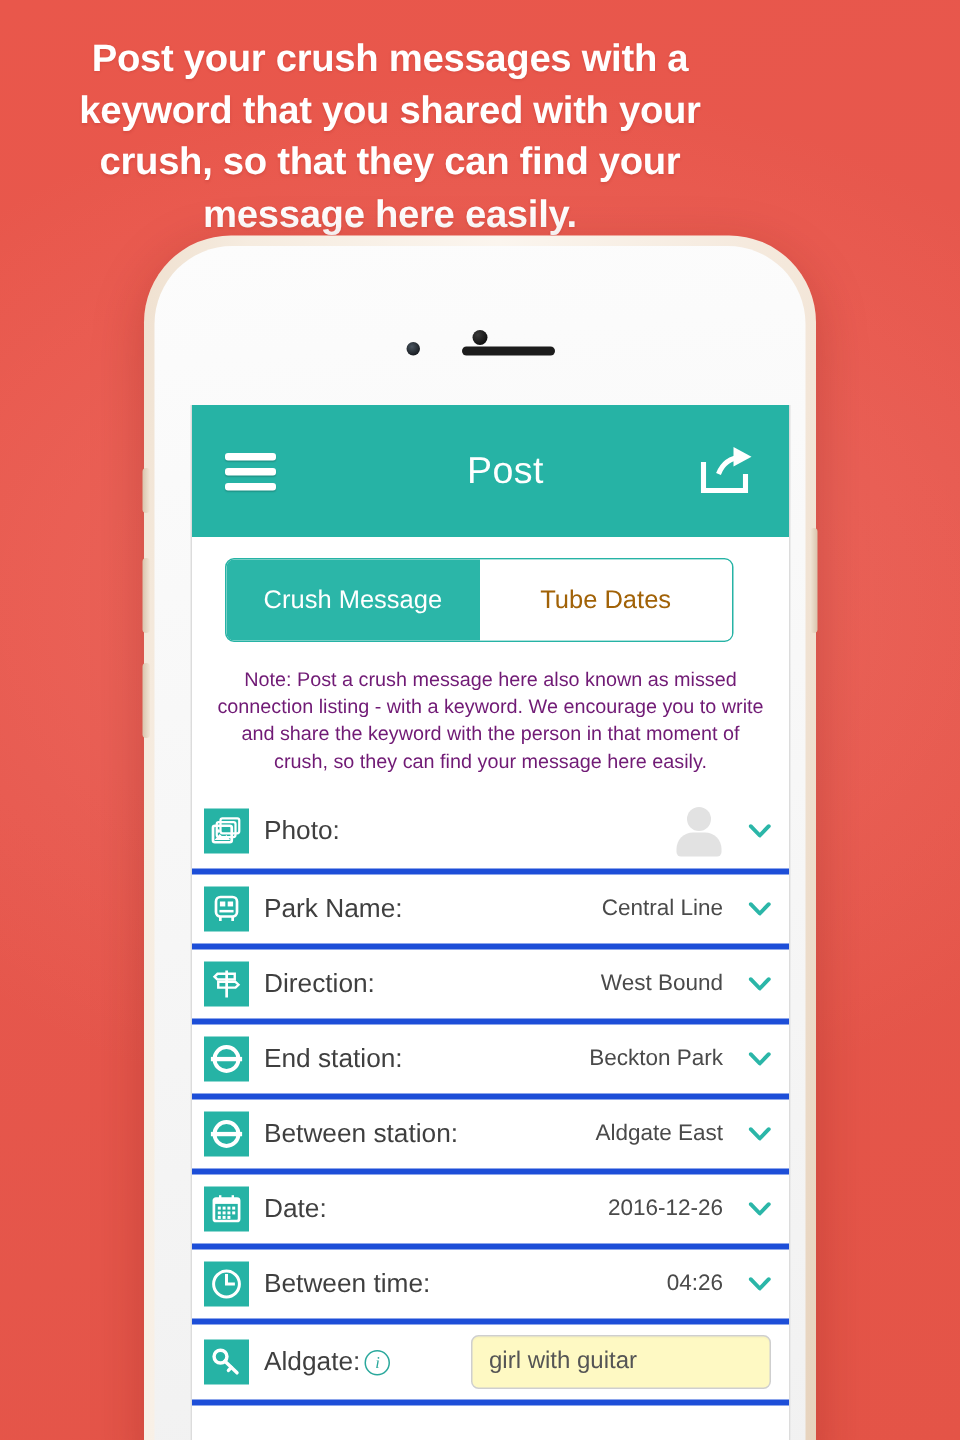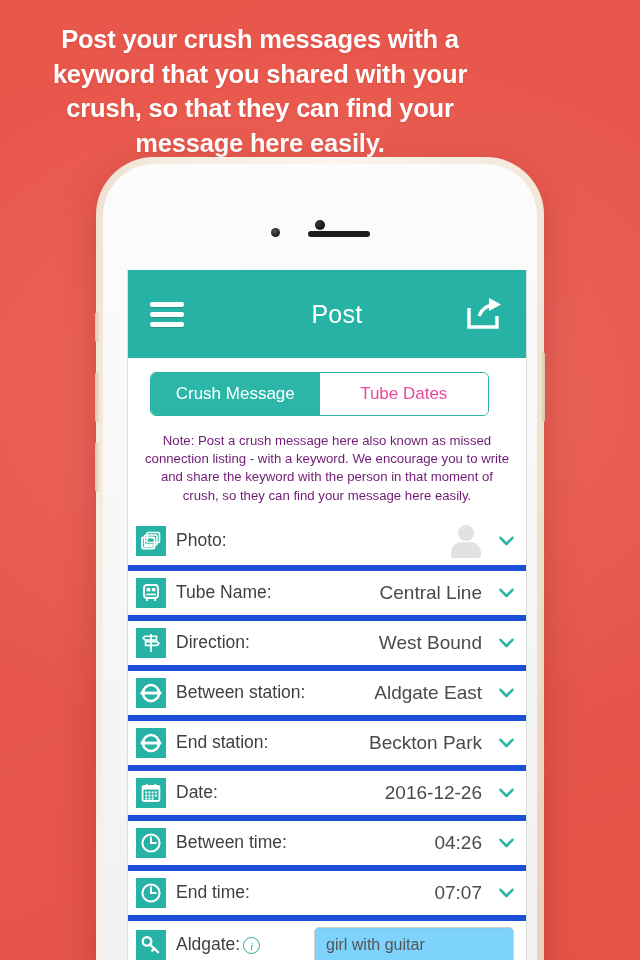--- a/index.html
+++ b/index.html
@@ -105,63 +105,63 @@
   }
   .share-icon { margin-left:auto; width:40px; height:36px; position:relative; cursor:pointer; }
 
   
   .tabs {
     margin:14px 37px 0 22px;
     display:flex;
     border:1.5px solid #26b3a5;
     border-radius:6px;
     overflow:hidden;
-    height:44px;
+    height:56px;
   }
   .tab {
     flex:1; display:flex; align-items:center; justify-content:center;
     font-size:17px; cursor:pointer;
   }
   .tab.active { background:#2bb6a8; color:#ffffff; }
-  .tab.inactive { background:#ffffff; color:#ec4899; }
+  .tab.inactive { background:#ffffff; color:#a16207; }
 
   
   .note {
     margin:16px 14px 12px 14px;
     font-size:13.2px;
     line-height:1.38;
     color:#701a75;
     text-align:center;
   }
 
   
   .rows { padding:0 0 0 0; }
   .row {
     display:flex; align-items:center;
     height:50px;
     padding:0 12px 0 8px;
-    border-bottom:6px solid #1d4ed8;
+    border-bottom:4px solid #1d4ed8;
     position:relative;
   }
   .row.tall { height:54px; }
   .ficon {
     width:30px; height:30px;
     background:#26b3a5;
     flex:0 0 30px;
     display:flex; align-items:center; justify-content:center;
     margin-right:10px;
   }
   .flabel {
     font-size:17.5px;
     color:#3f3f3f;
     white-space:nowrap;
   }
   .fvalue {
     margin-left:auto;
-    font-size:19px;
+    font-size:15px;
     color:#4a4a4a;
     padding-right:16px;
     white-space:nowrap;
   }
   .chev {
     width:16px; flex:0 0 16px;
     display:flex; align-items:center; justify-content:center;
     cursor:pointer;
   }
   .chev svg { display:block; }
@@ -192,21 +192,21 @@
     font-family:"Liberation Serif", serif;
     margin-left:3px;
     vertical-align:middle;
     cursor:pointer;
   }
   .text-input {
     margin-left:auto;
     width:200px; height:36px;
     border:1px solid #cfcfcf;
     border-radius:5px;
-    background:#7dd3fc;
+    background:#fef9c3;
     display:flex; align-items:center;
     padding:4px 11px;
     font-size:16px;
     color:#555555;
     box-shadow:inset 0 1px 1px rgba(0,0,0,0.03);
     text-align:center;
   }
 </style>
 </head>
 <body>
@@ -277,21 +277,21 @@
           <div class="ficon">
             <svg width="22" height="22" viewBox="0 0 22 22">
               <rect x="4" y="3" width="14" height="13" rx="3" fill="none" stroke="#fff" stroke-width="1.8"></rect>
               <rect x="6.6" y="6" width="3.6" height="3.3" fill="#fff"></rect>
               <rect x="11.8" y="6" width="3.6" height="3.3" fill="#fff"></rect>
               <rect x="6.3" y="11.6" width="9.4" height="1.7" fill="#fff"></rect>
               <rect x="6" y="16" width="1.8" height="3" fill="#fff"></rect>
               <rect x="14.2" y="16" width="1.8" height="3" fill="#fff"></rect>
             </svg>
           </div>
-          <div class="flabel">Tube Name:</div>
+          <div class="flabel">Park Name:</div>
           <div class="fvalue">Central Line</div>
           <div class="chev">
             <svg width="15" height="10" viewBox="0 0 15 10">
                 <path d="M1.5 1.8 L7.5 8 L13.5 1.8" fill="none" stroke="#2bb6a8" stroke-width="2.6" stroke-linecap="round" stroke-linejoin="round"></path>
               </svg>
           </div>
         </div>
 
         <div class="row">
           <div class="ficon">
@@ -310,38 +310,38 @@
           </div>
         </div>
 
         <div class="row">
           <div class="ficon">
             <svg width="24" height="24" viewBox="0 0 24 24">
               <circle cx="12" cy="12" r="8" fill="none" stroke="#fff" stroke-width="2.6"></circle>
               <rect x="1.6" y="10.6" width="20.8" height="2.9" fill="#fff"></rect>
             </svg>
           </div>
-          <div class="flabel">Between station:</div>
-          <div class="fvalue">Aldgate East</div>
+          <div class="flabel">End station:</div>
+          <div class="fvalue">Beckton Park</div>
           <div class="chev">
             <svg width="15" height="10" viewBox="0 0 15 10">
                 <path d="M1.5 1.8 L7.5 8 L13.5 1.8" fill="none" stroke="#2bb6a8" stroke-width="2.6" stroke-linecap="round" stroke-linejoin="round"></path>
               </svg>
           </div>
         </div>
 
         <div class="row">
           <div class="ficon">
             <svg width="24" height="24" viewBox="0 0 24 24">
               <circle cx="12" cy="12" r="8" fill="none" stroke="#fff" stroke-width="2.6"></circle>
               <rect x="1.6" y="10.6" width="20.8" height="2.9" fill="#fff"></rect>
             </svg>
           </div>
-          <div class="flabel">End station:</div>
-          <div class="fvalue">Beckton Park</div>
+          <div class="flabel">Between station:</div>
+          <div class="fvalue">Aldgate East</div>
           <div class="chev">
             <svg width="15" height="10" viewBox="0 0 15 10">
                 <path d="M1.5 1.8 L7.5 8 L13.5 1.8" fill="none" stroke="#2bb6a8" stroke-width="2.6" stroke-linecap="round" stroke-linejoin="round"></path>
               </svg>
           </div>
         </div>
 
         <div class="row">
           <div class="ficon">
             <svg width="22" height="22" viewBox="0 0 22 22">
@@ -382,35 +382,20 @@
           </div>
           <div class="flabel">Between time:</div>
           <div class="fvalue">04:26</div>
           <div class="chev">
             <svg width="15" height="10" viewBox="0 0 15 10">
                 <path d="M1.5 1.8 L7.5 8 L13.5 1.8" fill="none" stroke="#2bb6a8" stroke-width="2.6" stroke-linecap="round" stroke-linejoin="round"></path>
               </svg>
           </div>
         </div>
 
-        <div class="row">
-          <div class="ficon">
-            <svg width="24" height="24" viewBox="0 0 24 24">
-              <circle cx="12" cy="12" r="8.6" fill="none" stroke="#fff" stroke-width="2"></circle>
-              <path d="M12 6.4 L12 12 L16.6 12" fill="none" stroke="#fff" stroke-width="2" stroke-linecap="square"></path>
-            </svg>
-          </div>
-          <div class="flabel">End time:</div>
-          <div class="fvalue">07:07</div>
-          <div class="chev">
-            <svg width="15" height="10" viewBox="0 0 15 10">
-                <path d="M1.5 1.8 L7.5 8 L13.5 1.8" fill="none" stroke="#2bb6a8" stroke-width="2.6" stroke-linecap="round" stroke-linejoin="round"></path>
-              </svg>
-          </div>
-        </div>
 
         <div class="row tall">
           <div class="ficon">
             <svg width="22" height="22" viewBox="0 0 22 22">
               <circle cx="7" cy="7.4" r="4.3" fill="none" stroke="#fff" stroke-width="2.3"></circle>
               <path d="M9.8 10.4 L18 18.2" fill="none" stroke="#fff" stroke-width="2.3" stroke-linecap="round"></path>
               <path d="M14.2 14.6 L12.3 16.6" fill="none" stroke="#fff" stroke-width="2.3" stroke-linecap="round"></path>
             </svg>
           </div>
           <div class="flabel"><span>Aldgate:</span><span class="info-circle">i</span></div>

